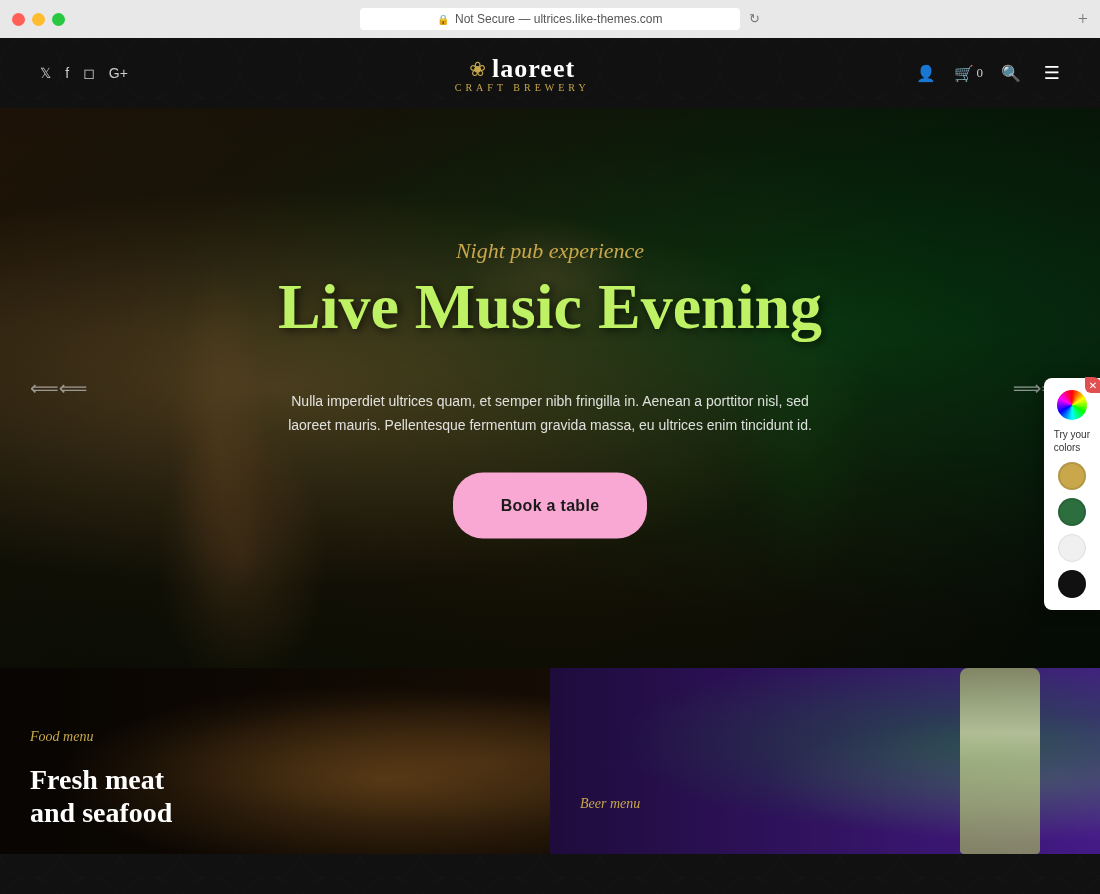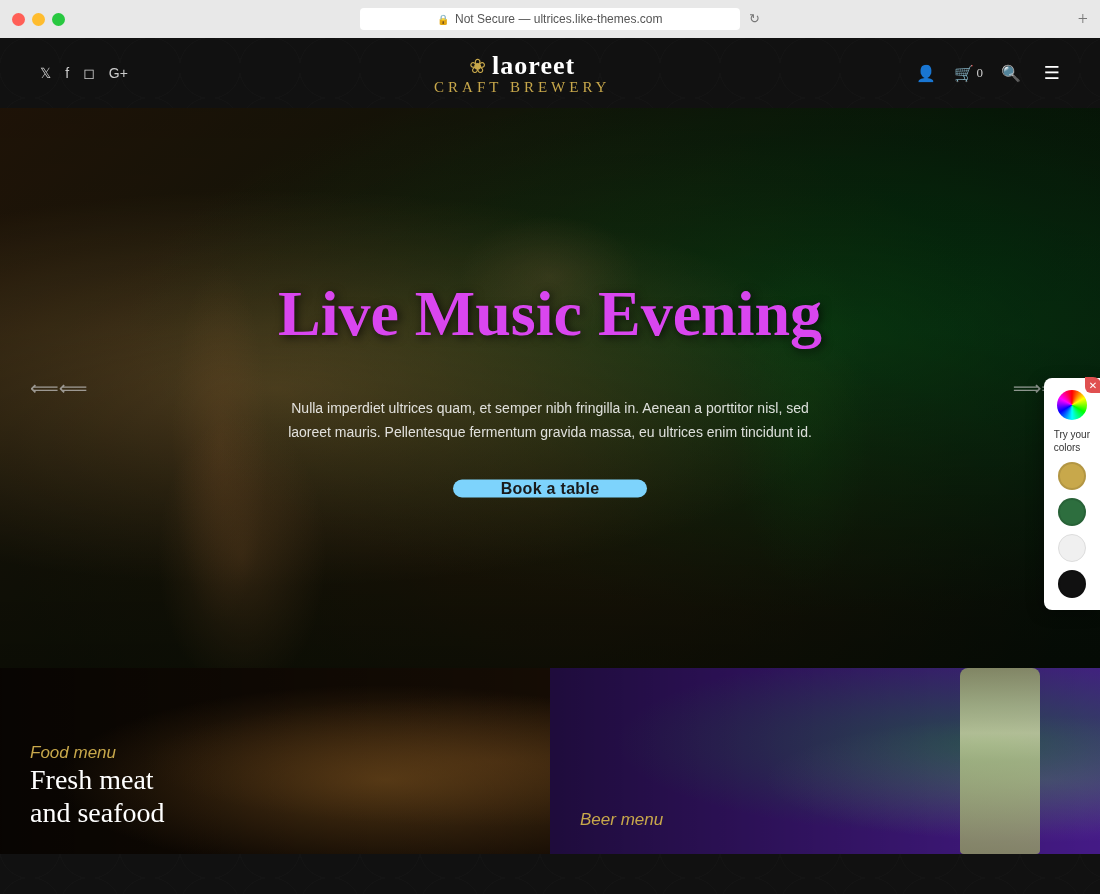--- a/index.html
+++ b/index.html
@@ -131,21 +131,21 @@
       font-size: 20px;
     }
     .logo-text {
       font-size: 26px;
       font-weight: bold;
       color: #fff;
       font-family: 'Georgia', serif;
       letter-spacing: 1px;
     }
     .logo-subtitle {
-      font-size: 15px;
+      font-size: 10px;
       color: #c8a84b;
       letter-spacing: 4px;
       text-transform: uppercase;
       margin-top: -2px;
     }
 
     .header-actions {
       display: flex;
       align-items: center;
       gap: 18px;
@@ -234,46 +234,46 @@
       font-style: italic;
       color: #c8a84b;
       font-size: 22px;
       margin-bottom: 8px;
       font-weight: normal;
     }
 
     .hero-title {
       font-size: 64px;
       font-weight: bold;
-      color: #d946ef;
+      color: #bef264;
       line-height: 1.1;
       margin-bottom: 20px;
       font-family: 'Georgia', serif;
       text-shadow: 2px 2px 10px rgba(0,0,0,0.7);
     }
 
     .hero-description {
       font-size: 14px;
       color: rgba(255,255,255,0.85);
       line-height: 1.7;
       margin-bottom: 35px;
       max-width: 560px;
       margin-left: auto;
       margin-right: auto;
       font-family: -apple-system, sans-serif;
       margin-top: 48px;
     }
 
     .hero-cta {
       display: inline-block;
-      background: #7dd3fc;
+      background: #f9a8d4;
       color: #1a1a1a;
       font-size: 16px;
       font-weight: 600;
-      padding: 0 48px;
+      padding: 24px 48px;
       border-radius: 30px;
       border: none;
       cursor: pointer;
       font-family: -apple-system, sans-serif;
       letter-spacing: 0.3px;
     }
 
     
     .slider-arrow {
       position: absolute;
@@ -356,30 +356,30 @@
       z-index: 1;
       opacity: 0.7;
     }
 
     .card-content {
       position: relative;
       z-index: 2;
     }
 
     .card-cat {
-      font-family: Liberation Sans, sans-serif;
+      font-family: Liberation Serif, serif;
       font-style: italic;
       color: #c8a84b;
-      font-size: 17px;
-      margin-bottom: 0;
+      font-size: 14px;
+      margin-bottom: 18px;
     }
 
     .card-title {
       font-size: 28px;
-      font-weight: normal;
+      font-weight: bold;
       color: #fff;
       line-height: 1.2;
       font-family: 'Georgia', serif;
     }
 
     
     .color-switcher {
       position: absolute;
       right: 0;
       top: 340px;
@@ -479,20 +479,21 @@
 
   <div class="hero-section">
     <div class="hero-photo"></div>
     <div class="hero-bg"></div>
 
     <div class="slider-arrow slider-arrow-left">
       <span class="dbl-arrow">⟸⟸</span>
     </div>
 
     <div class="hero-content">
+      <div class="hero-tagline">Night pub experience</div>
       <h1 class="hero-title">Live Music Evening</h1>
       <p class="hero-description">Nulla imperdiet ultrices quam, et semper nibh fringilla in. Aenean a porttitor nisl, sed laoreet mauris. Pellentesque fermentum gravida massa, eu ultrices enim tincidunt id.</p>
       <button class="hero-cta">Book a table</button>
     </div>
 
     <div class="slider-arrow slider-arrow-right">
       <span class="dbl-arrow">⟹⟹</span>
     </div>
   </div>
 

